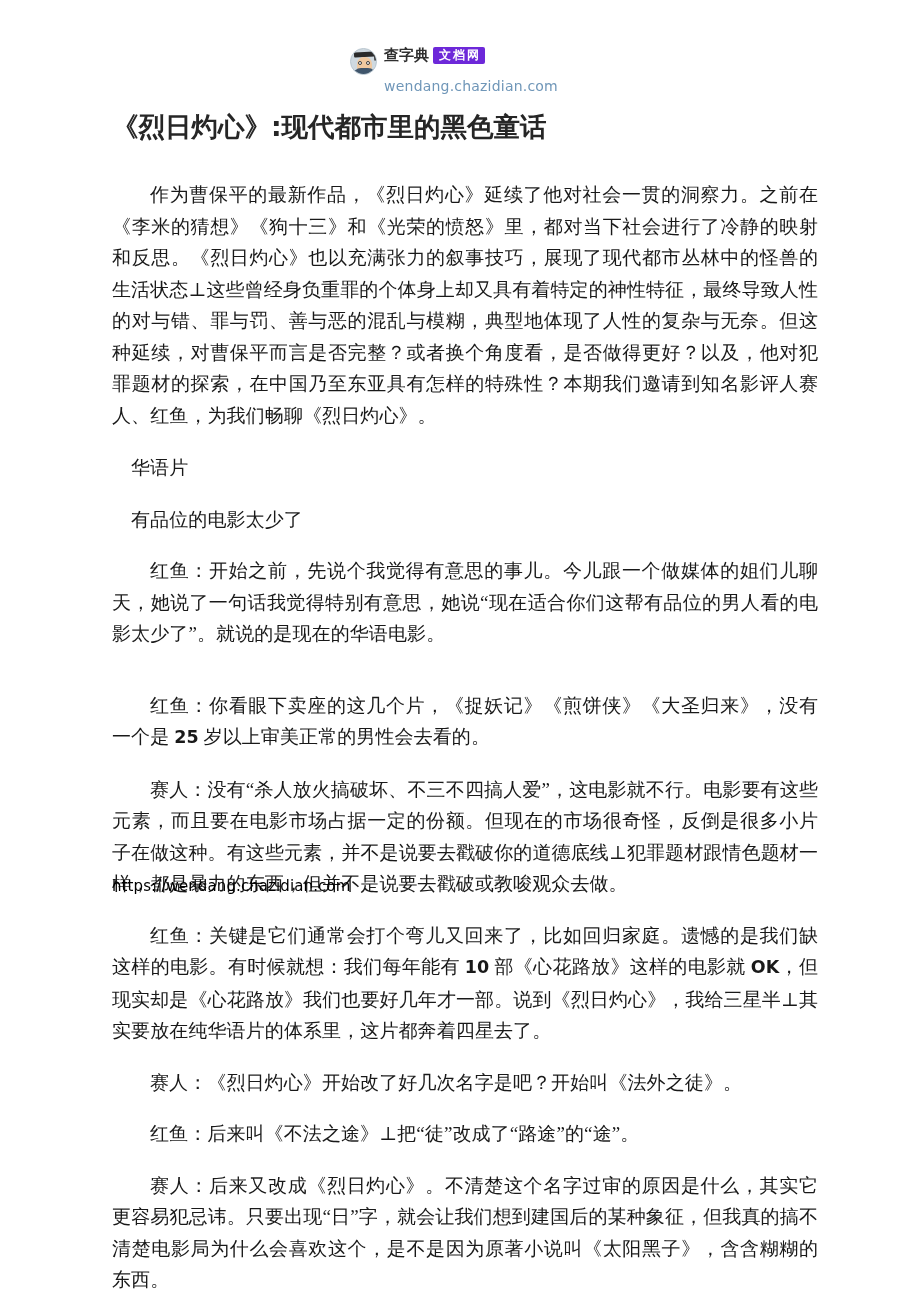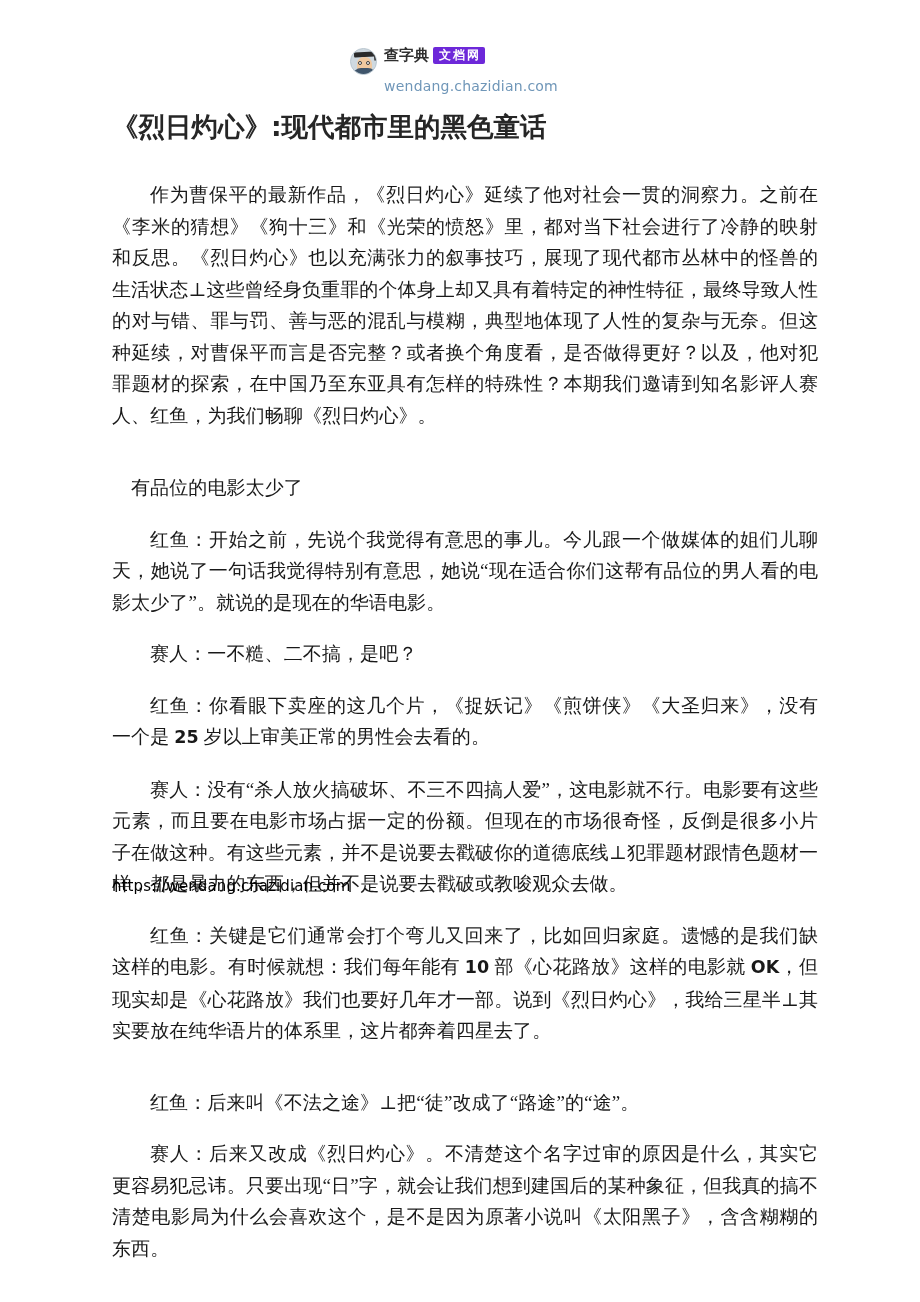--- a/index.html
+++ b/index.html
@@ -223,40 +223,41 @@
   </div>
 
   <div class="doc">
 
     <h1 class="doc-title">《烈日灼心》:现代都市里的黑色童话</h1>
 
     <div class="gap-lg"></div>
     <p class="para indent">作为曹保平的最新作品，《烈日灼心》延续了他对社会一贯的洞察力。之前在《李米的猜想》《狗十三》和《光荣的愤怒》里，都对当下社会进行了冷静的映射和反思。《烈日灼心》也以充满张力的叙事技巧，展现了现代都市丛林中的怪兽的生活状态⊥这些曾经身负重罪的个体身上却又具有着特定的神性特征，最终导致人性的对与错、罪与罚、善与恶的混乱与模糊，典型地体现了人性的复杂与无奈。但这种延续，对曹保平而言是否完整？或者换个角度看，是否做得更好？以及，他对犯罪题材的探索，在中国乃至东亚具有怎样的特殊性？本期我们邀请到知名影评人赛人、红鱼，为我们畅聊《烈日灼心》。</p>
 
     <div class="gap-md"></div>
+    <p class="para heading-line">华语片</p>
 
     <div class="gap-sm"></div>
     <p class="para heading-line">有品位的电影太少了</p>
 
     <div class="gap-sm"></div>
     <p class="para indent">红鱼：开始之前，先说个我觉得有意思的事儿。今儿跟一个做媒体的姐们儿聊天，她说了一句话我觉得特别有意思，她说“现在适合你们这帮有品位的男人看的电影太少了”。就说的是现在的华语电影。</p>
 
     <div class="gap-sm"></div>
-    <p class="para indent">赛人：一不糙、二不搞，是吧？</p>
 
     <div class="gap-sm"></div>
     <p class="para indent">红鱼：你看眼下卖座的这几个片，《捉妖记》《煎饼侠》《大圣归来》，没有一个是 <span class="lat">25</span> 岁以上审美正常的男性会去看的。</p>
 
     <div class="gap-sm"></div>
     <p class="para indent">赛人：没有“杀人放火搞破坏、不三不四搞人爱”，这电影就不行。电影要有这些元素，而且要在电影市场占据一定的份额。但现在的市场很奇怪，反倒是很多小片子在做这种。有这些元素，并不是说要去戳破你的道德底线⊥犯罪题材跟情色题材一样，都是暴力的东西，但并不是说要去戳破或教唆观众去做。</p>
 
     <div class="gap-sm"></div>
     <p class="para indent">红鱼：关键是它们通常会打个弯儿又回来了，比如回归家庭。遗憾的是我们缺这样的电影。有时候就想：我们每年能有 <span class="lat">10</span> 部《心花路放》这样的电影就 <span class="lat">OK</span>，但现实却是《心花路放》我们也要好几年才一部。说到《烈日灼心》，我给三星半⊥其实要放在纯华语片的体系里，这片都奔着四星去了。</p>
 
     <div class="gap-sm"></div>
+    <p class="para indent">赛人：《烈日灼心》开始改了好几次名字是吧？开始叫《法外之徒》。</p>
 
     <div class="gap-sm"></div>
     <p class="para indent">红鱼：后来叫《不法之途》⊥把“徒”改成了“路途”的“途”。</p>
 
     <div class="gap-sm"></div>
     <p class="para indent">赛人：后来又改成《烈日灼心》。不清楚这个名字过审的原因是什么，其实它更容易犯忌讳。只要出现“日”字，就会让我们想到建国后的某种象征，但我真的搞不清楚电影局为什么会喜欢这个，是不是因为原著小说叫《太阳黑子》，含含糊糊的东西。</p>
 
   </div>
 
   <div class="footer">https://wendang.chazidian.com</div>

